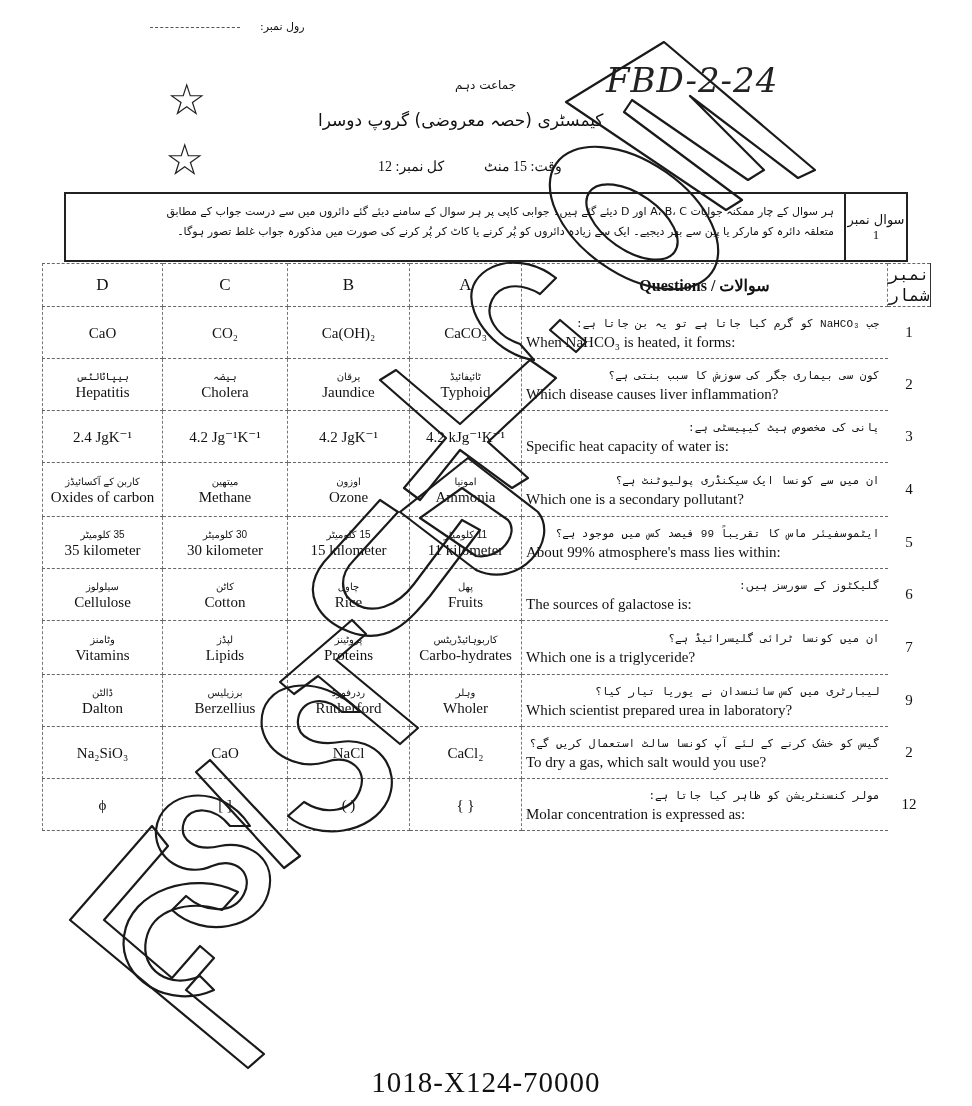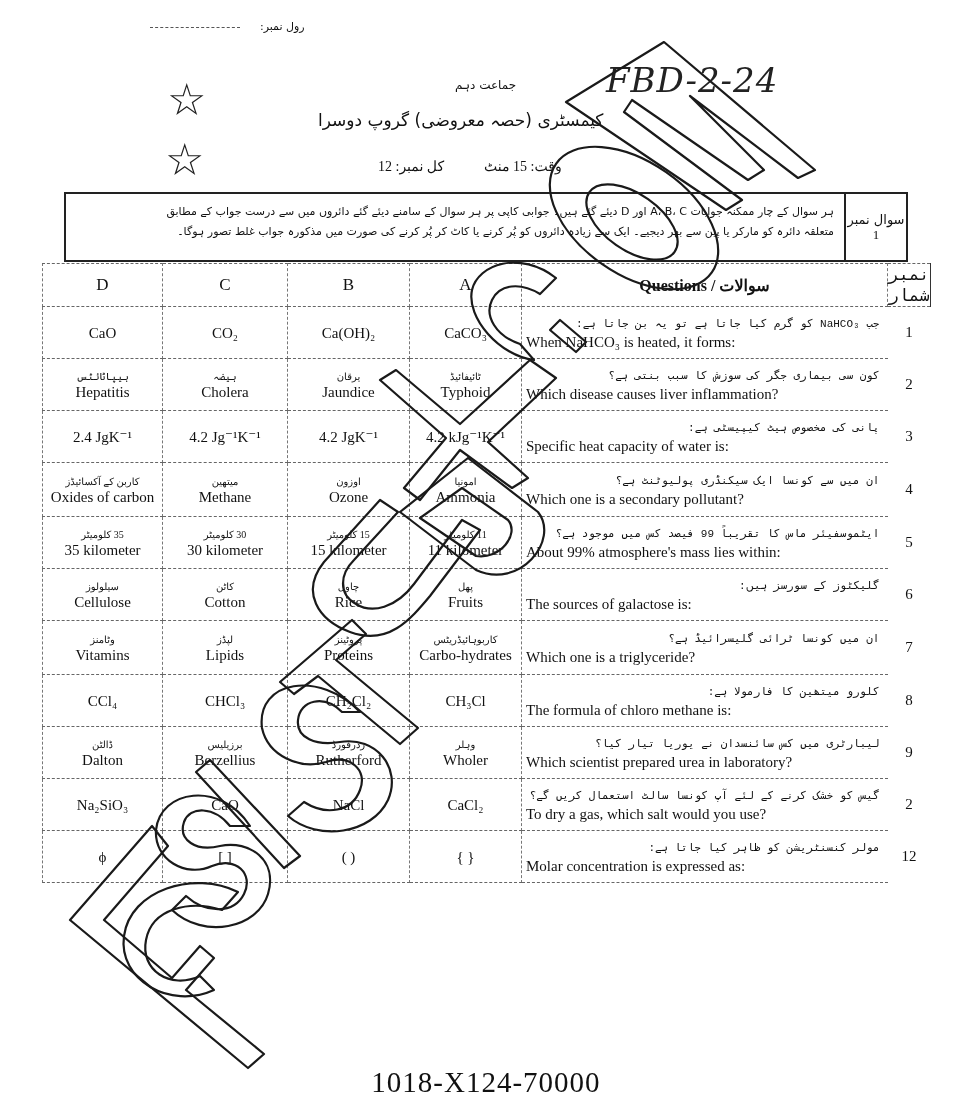--- a/index.html
+++ b/index.html
@@ -33,21 +33,21 @@
   }
   table.q td, table.q th {
     border-bottom: 1px dashed #666; text-align: center; vertical-align: middle; padding: 0;
     font-weight: normal;
   }
   table.q th { height: 34px; font-size: 17px; border-top: 1px dashed #666; }
   table.q th.qh { font-size: 16px; font-weight: bold; }
   table.q .cd, table.q .cc, table.q .cb, table.q .ca { border-right: 1px dashed #777; }
   table.q .cd { border-left: 1px dashed #777; }
   table.q td { font-size: 15px; }
-  .opt-ur { display: block; font-size: 10px; direction: rtl; font-family: Liberation Serif, serif; line-height: 14px; }
+  .opt-ur { display: block; font-size: 10px; direction: rtl; font-family: Liberation Sans, sans-serif; line-height: 14px; }
   .opt-en { display: block; line-height: 16px; }
   .qcell { text-align: left !important; padding-left: 4px !important; }
   .q-ur { display: block; text-align: right; font-size: 11px; direction: rtl; padding-right: 8px; font-family: Liberation Mono, monospace; line-height: 18px; }
   .q-en { display: block; font-size: 15px; line-height: 18px; }
   .num { font-size: 15px; }
   .hdr-ur { font-family: Liberation Mono, monospace; font-size: 12px; }
 
   .footer { left: 0; width: 972px; top: 1066px; text-align: center; font-size: 29px; letter-spacing: 1px; }
 
   .watermark { position: absolute; left: 0; top: 0; pointer-events: none; }
@@ -251,39 +251,20 @@
           <span class="opt-en">Carbo-hydrates</span>
         </td>
         <td class="qcell">
           <span class="q-ur">ان میں کونسا ٹرائی گلیسرائیڈ ہے؟</span>
           <span class="q-en">Which one is a triglyceride?</span>
         </td>
         <td class="num" style="border-bottom: none;">7</td>
       </tr>
       <tr style="height: 52px;">
         <td class="cd">
-          <span class="opt-en">CCl₄</span>
-        </td>
-        <td class="cc">
-          <span class="opt-en">CHCl₃</span>
-        </td>
-        <td class="cb">
-          <span class="opt-en">CH₂Cl₂</span>
-        </td>
-        <td class="ca">
-          <span class="opt-en">CH₃Cl</span>
-        </td>
-        <td class="qcell">
-          <span class="q-ur">کلورو میتھین کا فارمولا ہے:</span>
-          <span class="q-en">The formula of chloro methane is:</span>
-        </td>
-        <td class="num" style="border-bottom: none;">8</td>
-      </tr>
-      <tr style="height: 52px;">
-        <td class="cd">
           <span class="opt-ur">ڈالٹن</span>
           <span class="opt-en">Dalton</span>
         </td>
         <td class="cc">
           <span class="opt-ur">برزیلیس</span>
           <span class="opt-en">Berzellius</span>
         </td>
         <td class="cb">
           <span class="opt-ur">ردرفورڈ</span>
           <span class="opt-en">Rutherford</span>

